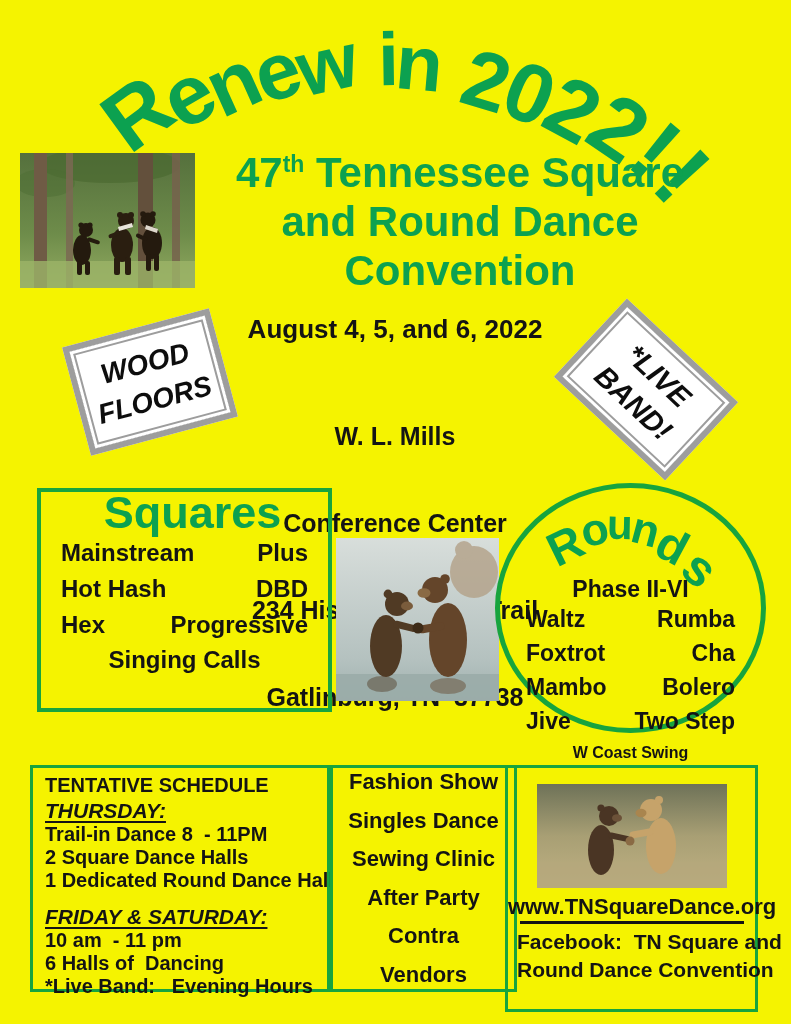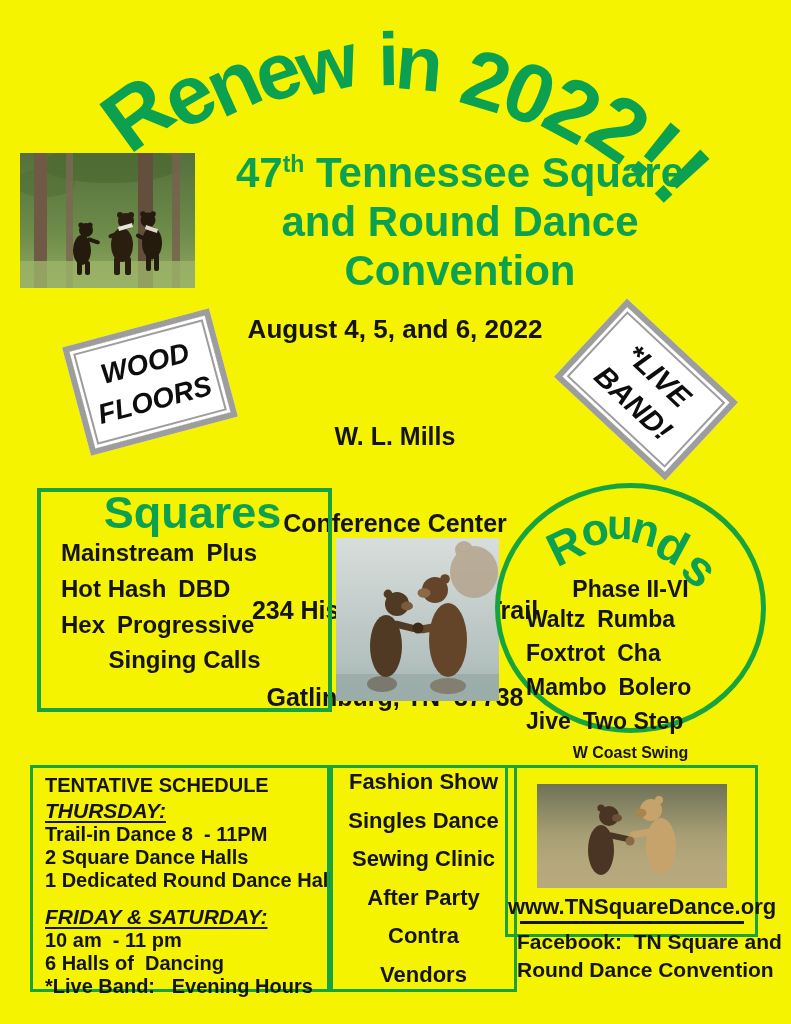--- a/index.html
+++ b/index.html
@@ -42,21 +42,21 @@
 
   .date-line{position:absolute;left:230px;top:314px;width:330px;text-align:center;font-size:26px;white-space:pre;}
   .venue{position:absolute;left:230px;top:364px;width:330px;text-align:center;font-size:25px;line-height:29px;white-space:pre;}
 
   
   .squares-box{
     position:absolute;left:37px;top:488px;width:295px;height:224px;
     border:4px solid #17A43E;box-sizing:border-box;
   }
   .box-title{text-align:center;font-size:45px;line-height:44px;margin-top:-1px;color:#0CA150;margin-left:16px;}
-  .pair-row{display:flex;padding:0 20px;font-size:24px;line-height:36px;gap:12px;}
+  .pair-row{display:flex;justify-content:space-between;padding:0 20px;font-size:24px;line-height:36px;gap:12px;}
   .pair-footer{text-align:center;font-size:24px;line-height:34px;}
 
   
   .rounds-circle{
     position:absolute;left:495px;top:483px;width:271px;height:250px;
     border:5px solid #17A43E;border-radius:50%;box-sizing:border-box;
   }
   .rounds-arc{position:absolute;left:0;top:16px;width:100%;height:80px;
     display:flex;justify-content:center;align-items:flex-start;color:#0CA150;}
   .rounds-arc span{display:inline-block;position:relative;line-height:1;}
@@ -76,21 +76,21 @@
   .sched-gap{height:13px;}
 
   .acts-box{
     position:absolute;left:330px;top:765px;width:187px;height:227px;
     border:3px solid #17A43E;box-sizing:border-box;
     display:flex;flex-direction:column;justify-content:space-evenly;
     text-align:center;font-size:22px;gap:11px;
   }
 
   .contact-box{
-    position:absolute;left:505px;top:765px;width:253px;height:172px;
+    position:absolute;left:505px;top:765px;width:253px;height:247px;
     border:3px solid #17A43E;box-sizing:border-box;text-align:center;
   }
   .website{font-size:22px;line-height:25px;margin-top:6px;}
   .rule{width:224px;border-top:3px solid #141414;margin:2px auto 4px;}
   .fb{font-size:21px;line-height:28px;text-align:left;padding-left:9px;white-space:pre;}
 </style>
 </head>
 <body>
 
 <div class="flyer">

